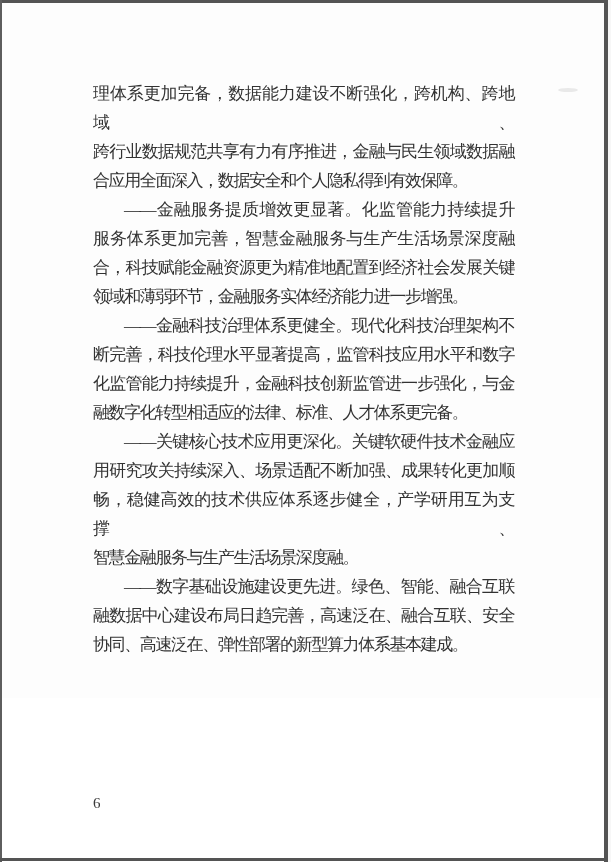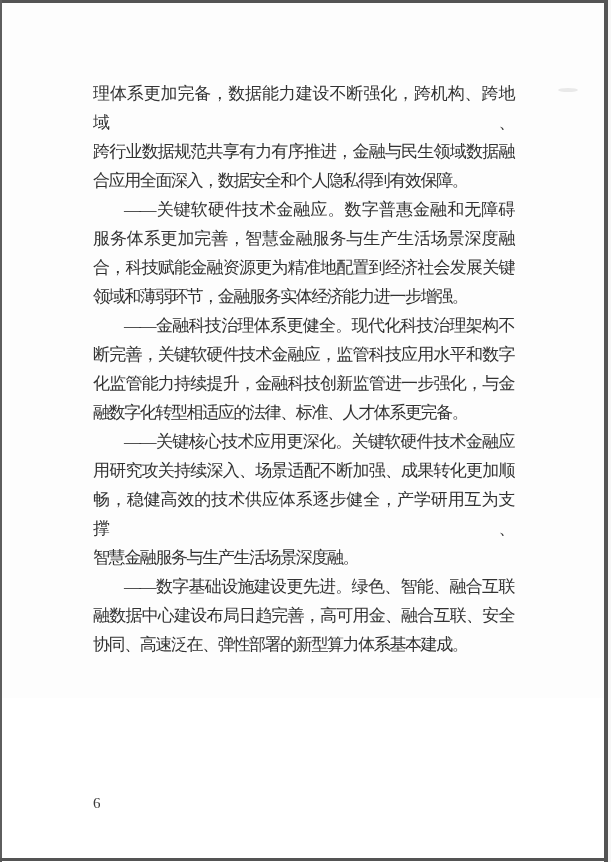--- a/index.html
+++ b/index.html
@@ -55,40 +55,40 @@
 <div class="scan-page">
   <div class="smudge"></div>
 
   <div class="textblock">
       <div class="paragraph">
         <div class="line just">理体系更加完备，数据能力建设不断强化，跨机构、跨地域、</div>
         <div class="line just">跨行业数据规范共享有力有序推进，金融与民生领域数据融</div>
         <div class="line">合应用全面深入，数据安全和个人隐私得到有效保障。</div>
       </div>
       <div class="paragraph">
-        <div class="line just ind">——关键软硬件技术金融应。数字普惠金融和无障碍</div>
+        <div class="line just ind">——金融服务提质增效更显著。化监管能力持续提升</div>
         <div class="line just">服务体系更加完善，智慧金融服务与生产生活场景深度融</div>
         <div class="line just">合，科技赋能金融资源更为精准地配置到经济社会发展关键</div>
         <div class="line">领域和薄弱环节，金融服务实体经济能力进一步增强。</div>
       </div>
       <div class="paragraph">
         <div class="line just ind">——金融科技治理体系更健全。现代化科技治理架构不</div>
-        <div class="line just">断完善，关键软硬件技术金融应，监管科技应用水平和数字</div>
+        <div class="line just">断完善，科技伦理水平显著提高，监管科技应用水平和数字</div>
         <div class="line just">化监管能力持续提升，金融科技创新监管进一步强化，与金</div>
         <div class="line">融数字化转型相适应的法律、标准、人才体系更完备。</div>
       </div>
       <div class="paragraph">
         <div class="line just ind">——关键核心技术应用更深化。关键软硬件技术金融应</div>
         <div class="line just">用研究攻关持续深入、场景适配不断加强、成果转化更加顺</div>
         <div class="line just">畅，稳健高效的技术供应体系逐步健全，产学研用互为支撑、</div>
         <div class="line">智慧金融服务与生产生活场景深度融。</div>
       </div>
       <div class="paragraph">
         <div class="line just ind">——数字基础设施建设更先进。绿色、智能、融合互联</div>
-        <div class="line just">融数据中心建设布局日趋完善，高可用金、融合互联、安全</div>
+        <div class="line just">融数据中心建设布局日趋完善，高速泛在、融合互联、安全</div>
         <div class="line">协同、高速泛在、弹性部署的新型算力体系基本建成。</div>
       </div>
     </div>
 
   <div class="pageno">6</div>
 
   <div class="edge-top"></div>
   <div class="edge-left"></div>
   <div class="edge-right"></div>
   <div class="edge-bottom"></div>

